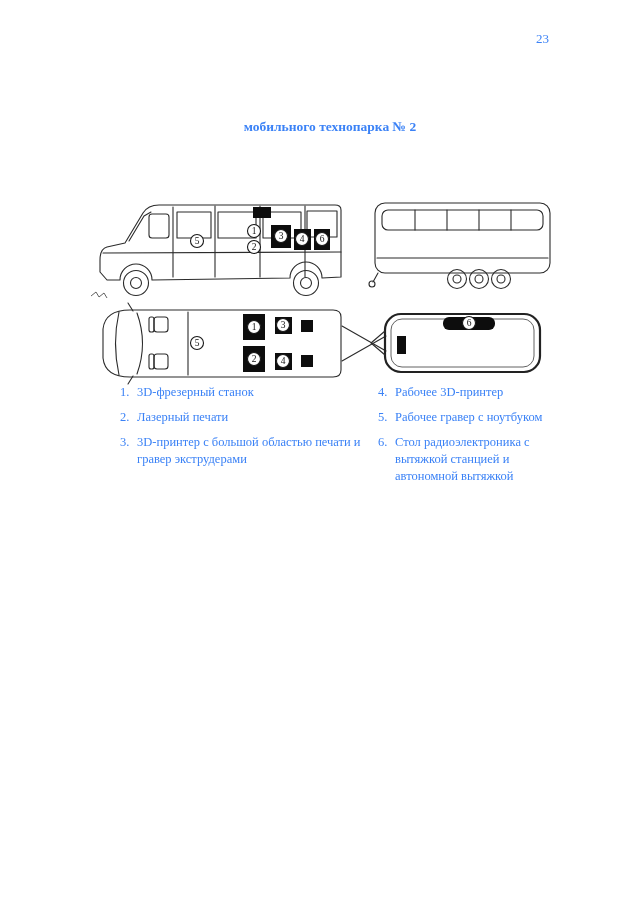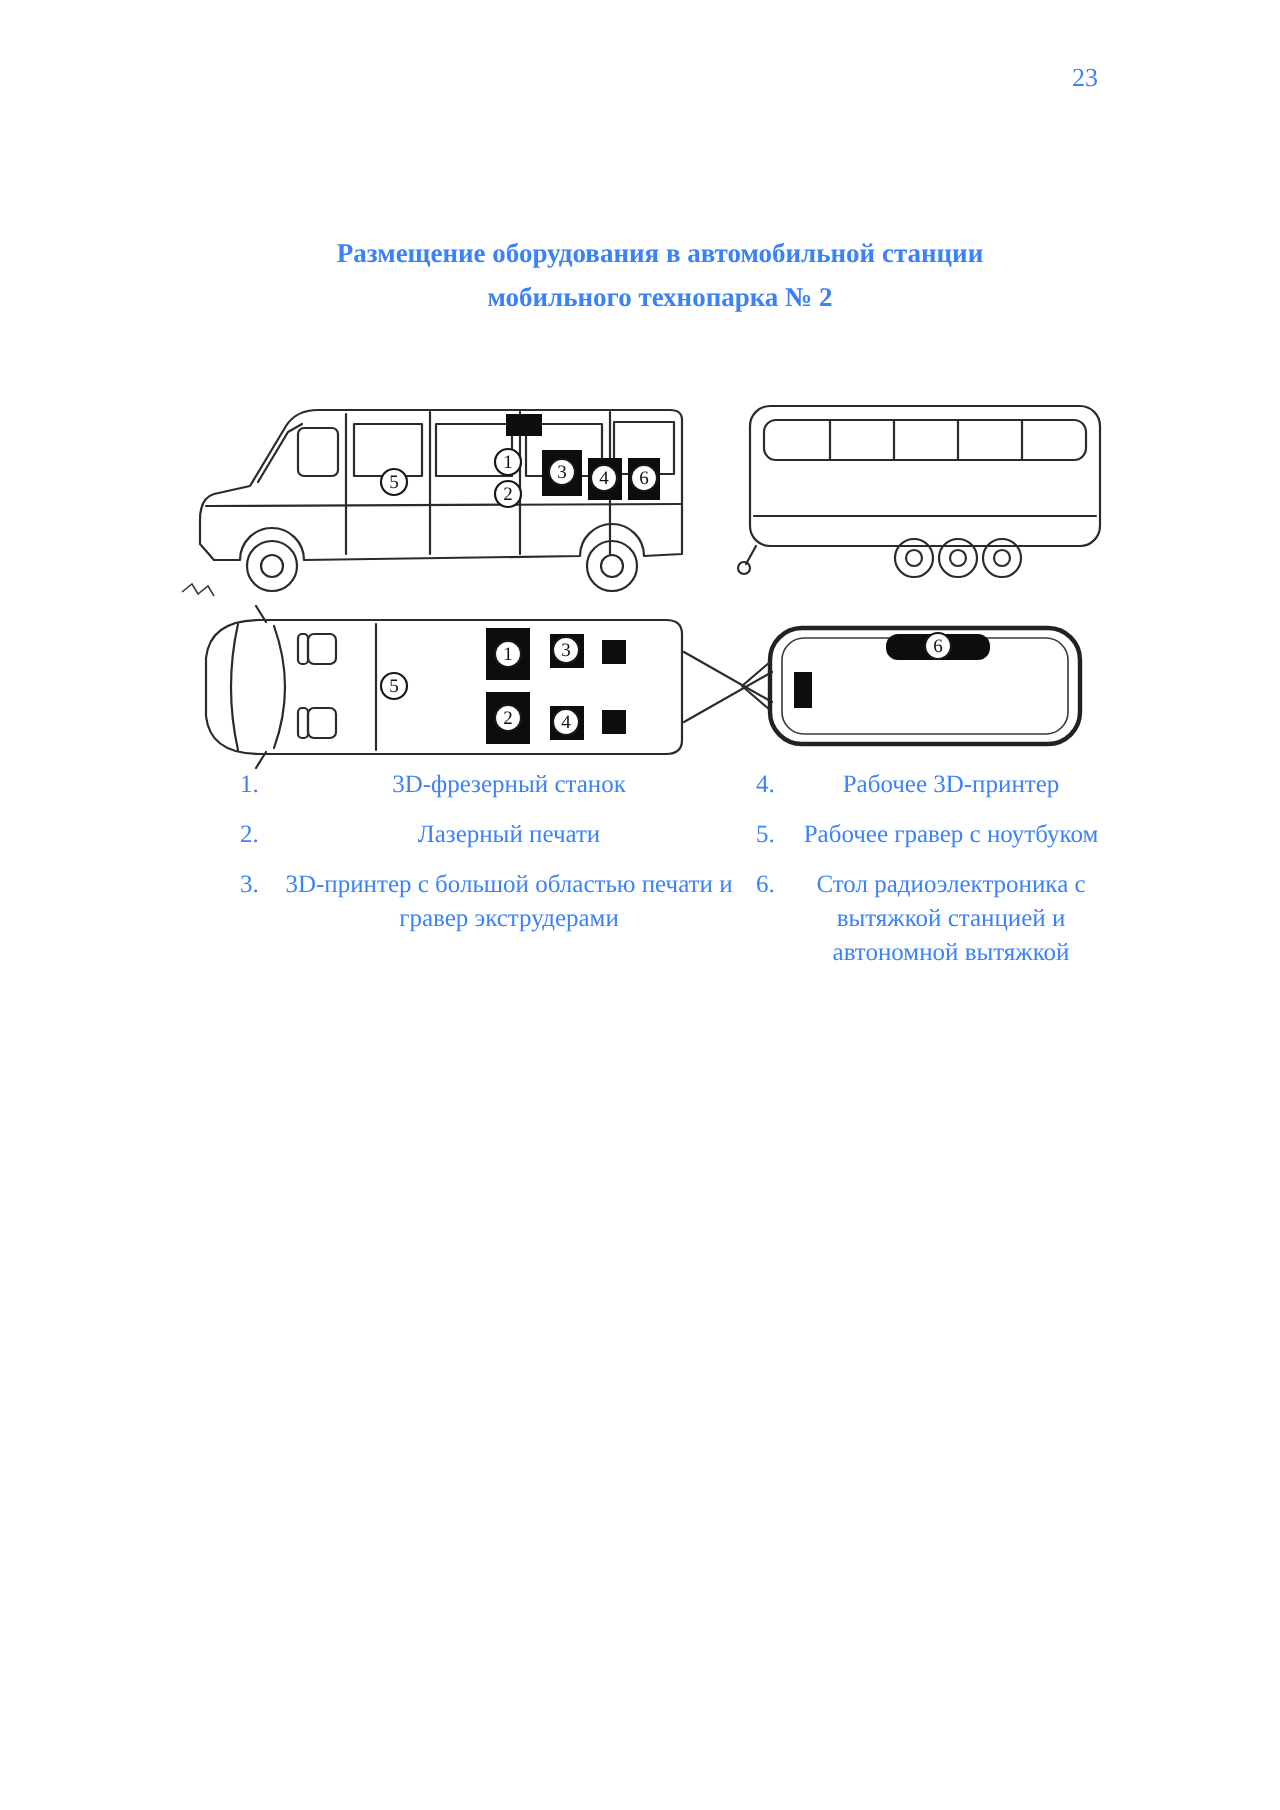--- a/index.html
+++ b/index.html
@@ -17,31 +17,30 @@
   .ln-thick{fill:none;stroke:#222;stroke-width:2.2;stroke-linejoin:round;}
   .ln-fine{fill:none;stroke:#3a3a3a;stroke-width:0.8;}
   .equip{fill:#0d0d0d;stroke:none;}
   .marker circle{fill:#ffffff;stroke:#181818;stroke-width:1.1;}
   .marker text{font-family:"Liberation Serif", serif;font-size:9.5px;fill:#111;text-anchor:middle;}
   .legend-col{position:absolute;top:384px;font-size:12.5px;line-height:17px;}
   .legend-left{left:120px;width:252px;}
   .legend-right{left:378px;width:178px;}
   .legend-item{display:flex;margin-bottom:8px;}
   .legend-num{flex:0 0 17px;}
-  .legend-text{flex:1;text-align:center;}
+  .legend-text{flex:1;}
 </style>
 </head>
 <body>
 
 <div class="page">
 
   <div class="page-number">23</div>
 
   <div class="title">
-    <div>Размещение оборудования в автомобильной станции</div>
     <div>мобильного технопарка № 2</div>
   </div>
 
   <svg class="diagram" width="480" height="200" viewBox="0 0 480 200" xmlns="http://www.w3.org/2000/svg">
 
     <g>
       <g class="ln">
         <path d="M15,70 L15,82 22,90 35,90 A16,16 0 0 1 67,90 L205,88 A16,16 0 0 1 237,88 L256,87 256,20 Q256,15 250,15 L74,15 Q63,15 58,23 L40,53 22,57 Q15,59 15,70 Z"></path>
         <path d="M44,51 L59,26 66,22"></path>
         <line x1="88" y1="17" x2="88" y2="87"></line>

